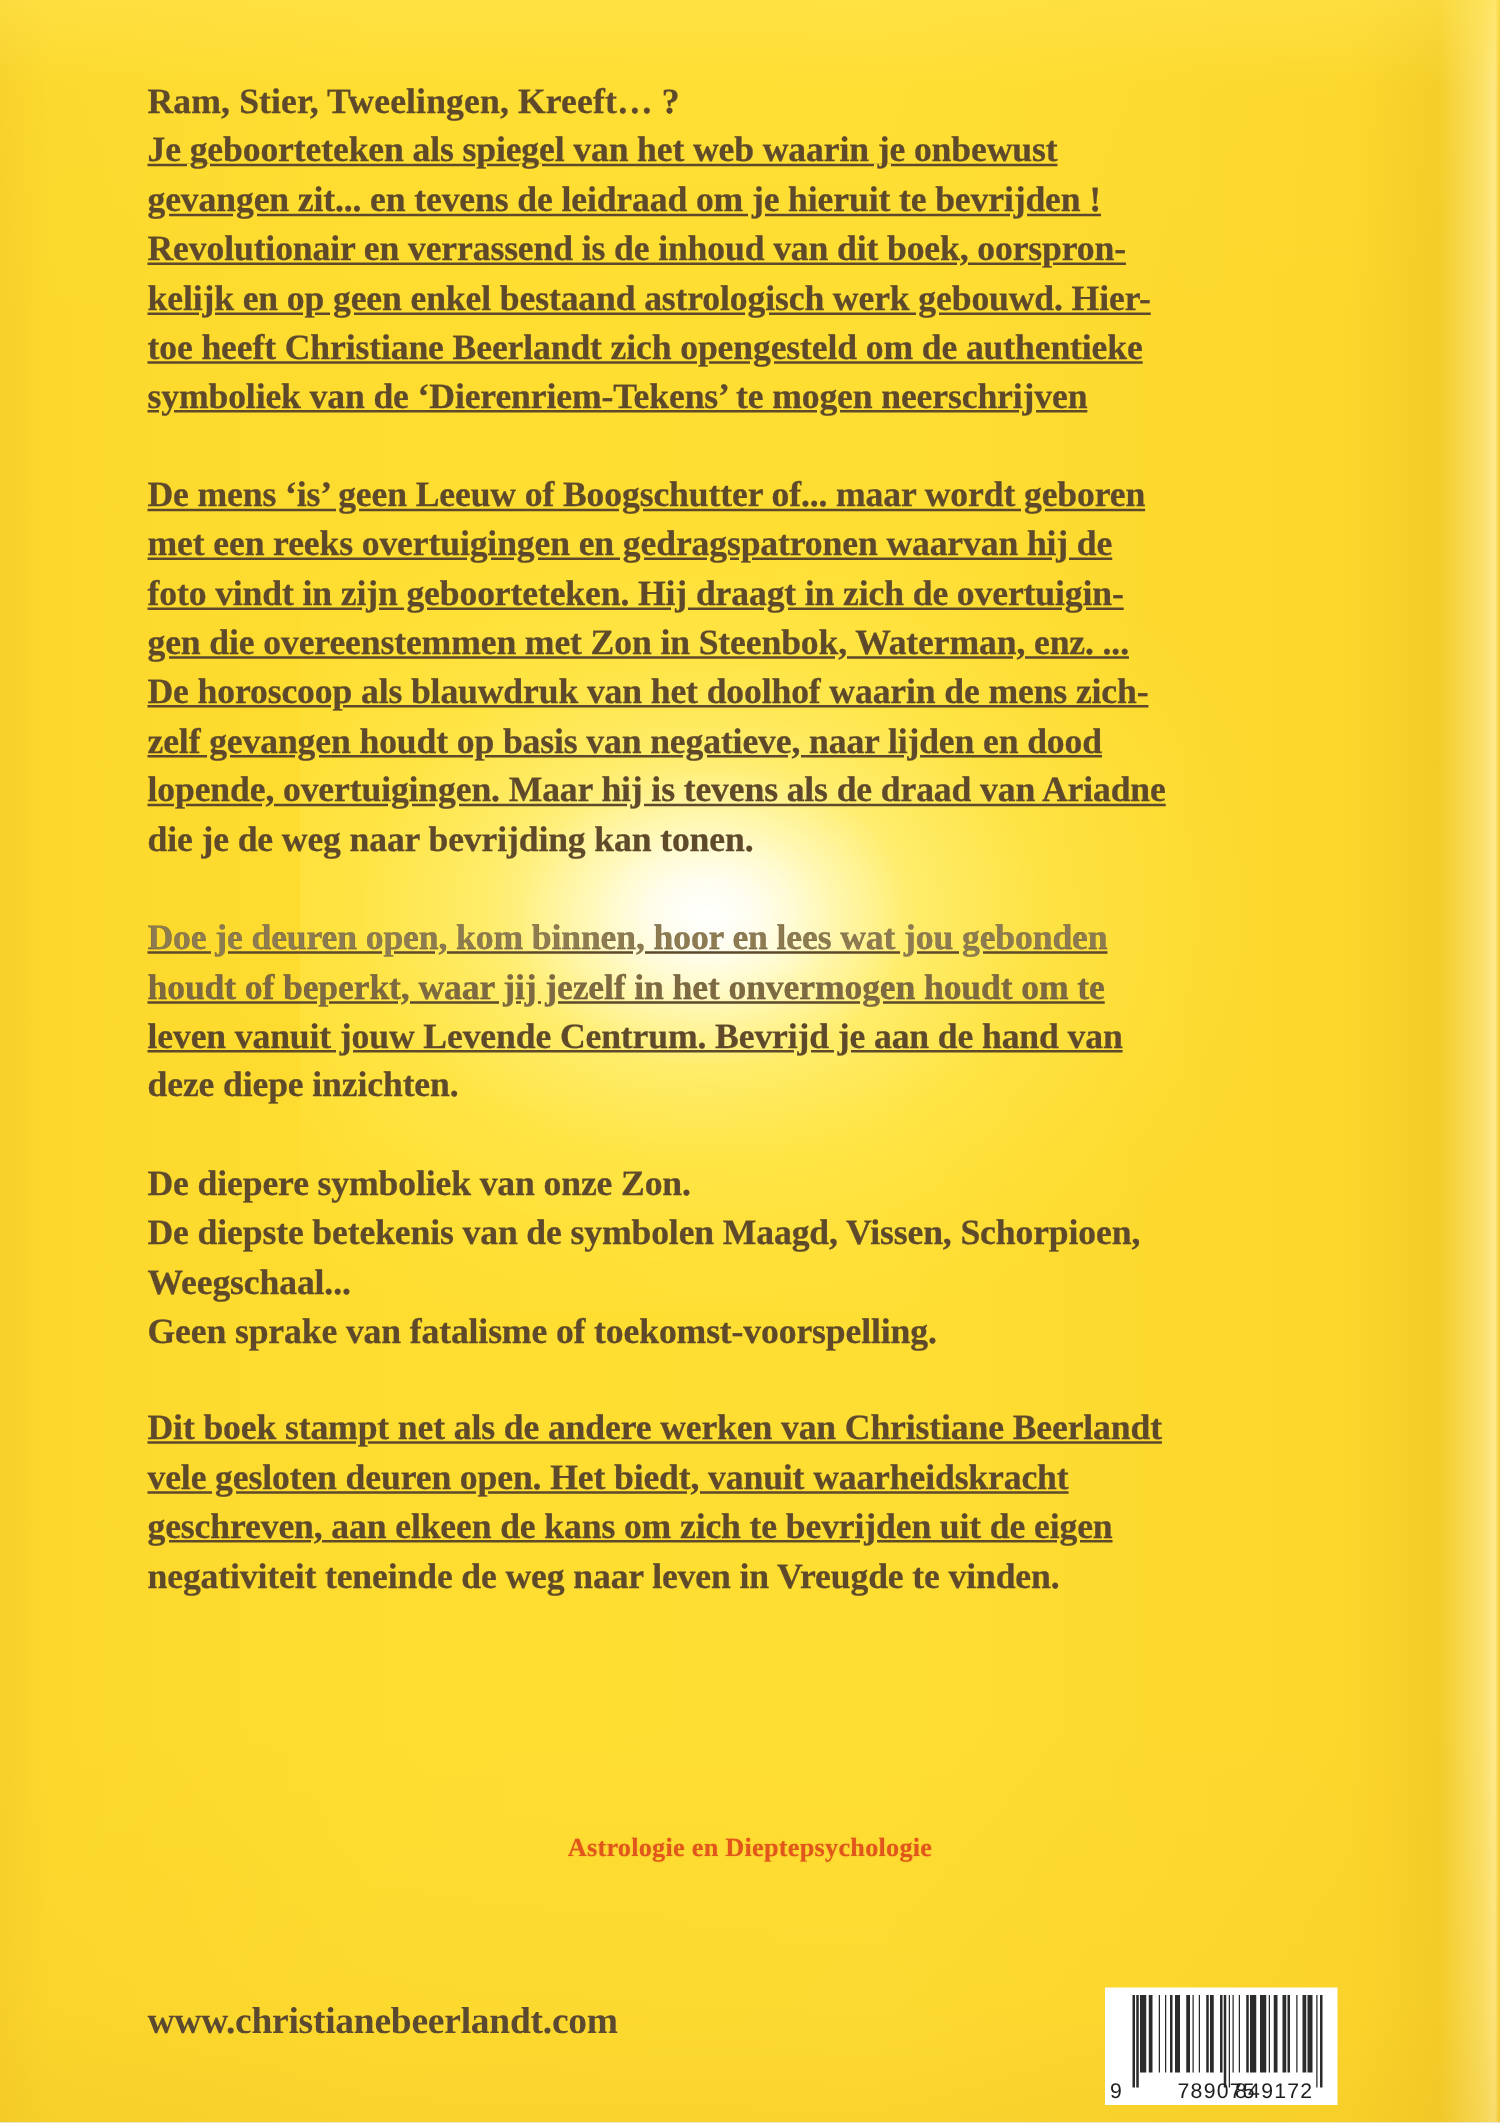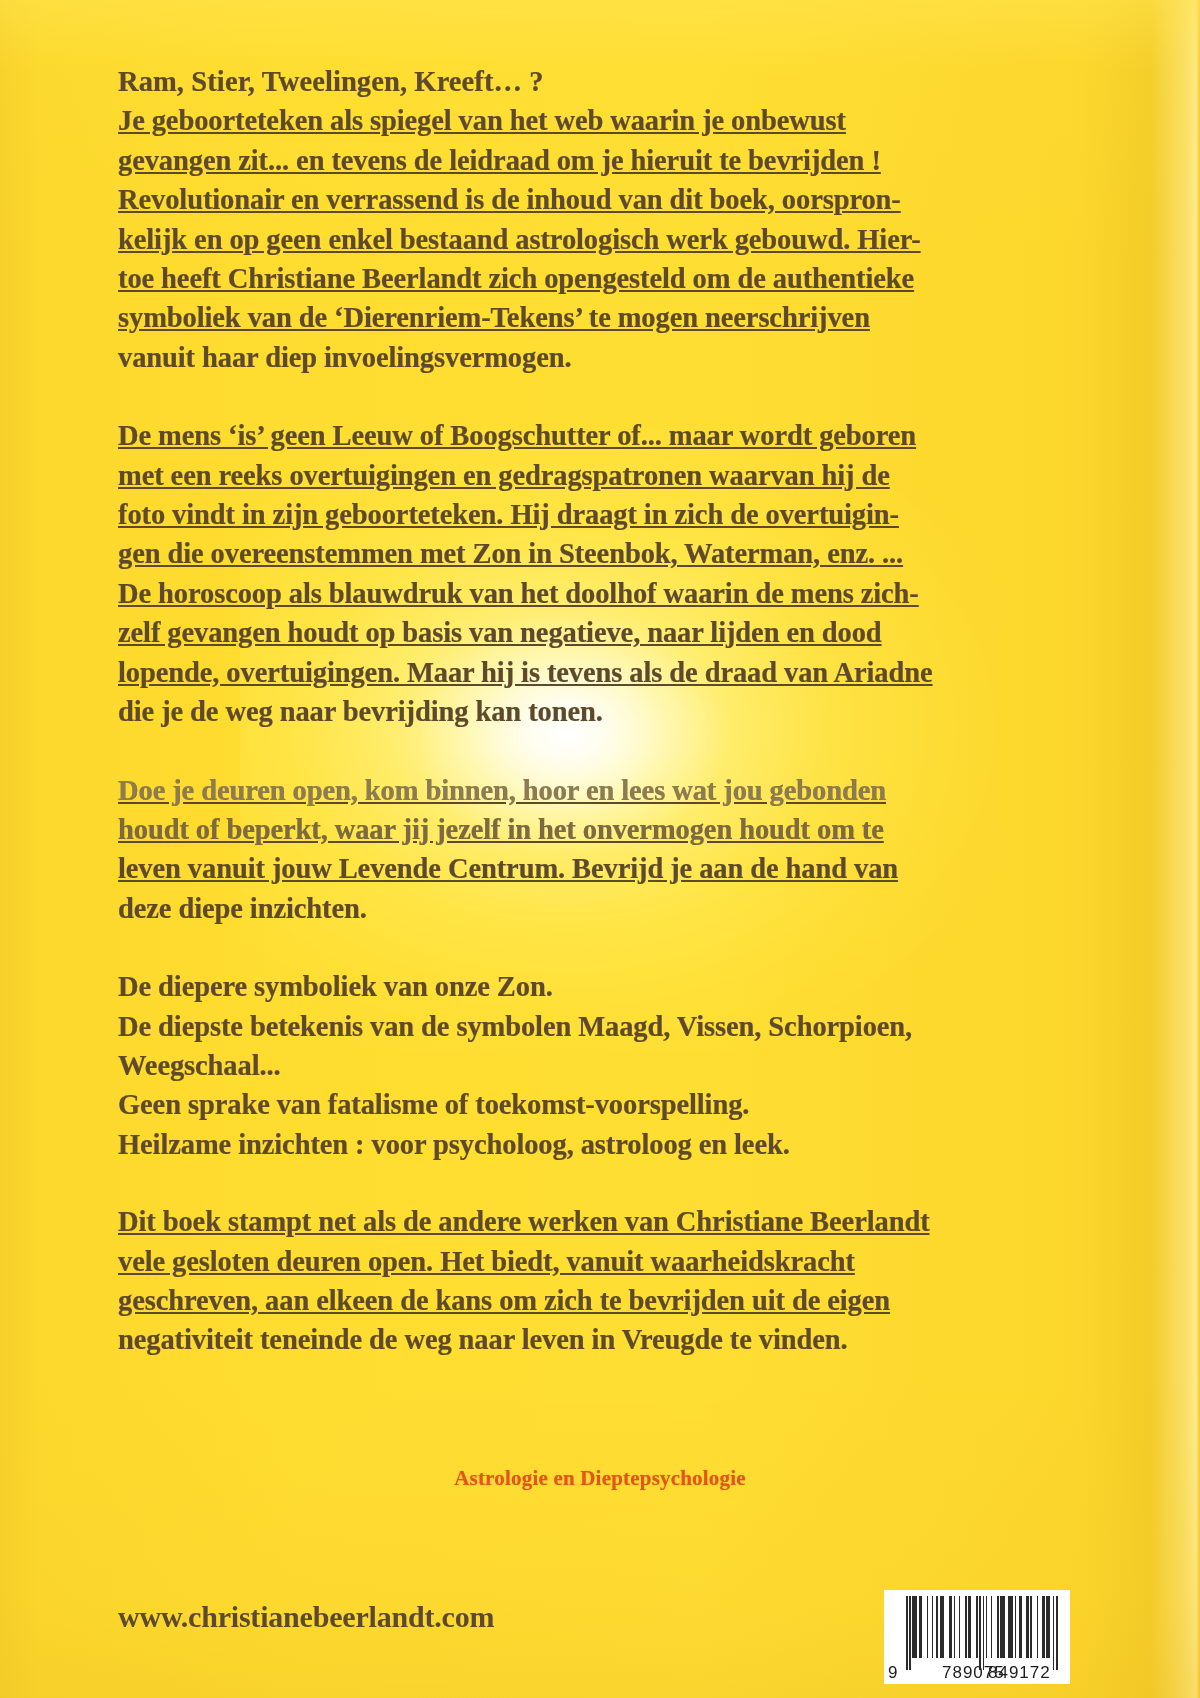--- a/index.html
+++ b/index.html
@@ -203,21 +203,20 @@
         </span>
       <span class="line j">
           <span>kelijk en op geen enkel bestaand astrologisch werk gebouwd. Hier-</span>
         </span>
       <span class="line j">
           <span>toe heeft Christiane Beerlandt zich opengesteld om de authentieke</span>
         </span>
       <span class="line j">
           <span>symboliek van de ‘Dierenriem-Tekens’ te mogen neerschrijven</span>
         </span>
-      <span class="line">vanuit haar diep invoelingsvermogen.</span>
     </div>
 
     <div class="gap"></div>
 
     <div class="para">
       <span class="line j">
           <span>De mens ‘is’ geen Leeuw of Boogschutter of... maar wordt geboren</span>
         </span>
       <span class="line j">
           <span>met een reeks overtuigingen en gedragspatronen waarvan hij de</span>
@@ -255,21 +254,20 @@
       <span class="line">deze diepe inzichten.</span>
     </div>
 
     <div class="gap"></div>
 
     <div class="para">
       <span class="line">De diepere symboliek van onze Zon.</span>
       <span class="line">De diepste betekenis van de symbolen Maagd, Vissen, Schorpioen,</span>
       <span class="line">Weegschaal...</span>
       <span class="line">Geen sprake van fatalisme of toekomst-voorspelling.</span>
-      <span class="line">Heilzame inzichten : voor psycholoog, astroloog en leek.</span>
     </div>
 
     <div class="gap-sm"></div>
 
     <div class="para">
       <span class="line j">
           <span>Dit boek stampt net als de andere werken van Christiane Beerlandt</span>
         </span>
       <span class="line j">
           <span>vele gesloten deuren open. Het biedt, vanuit waarheidskracht</span>

